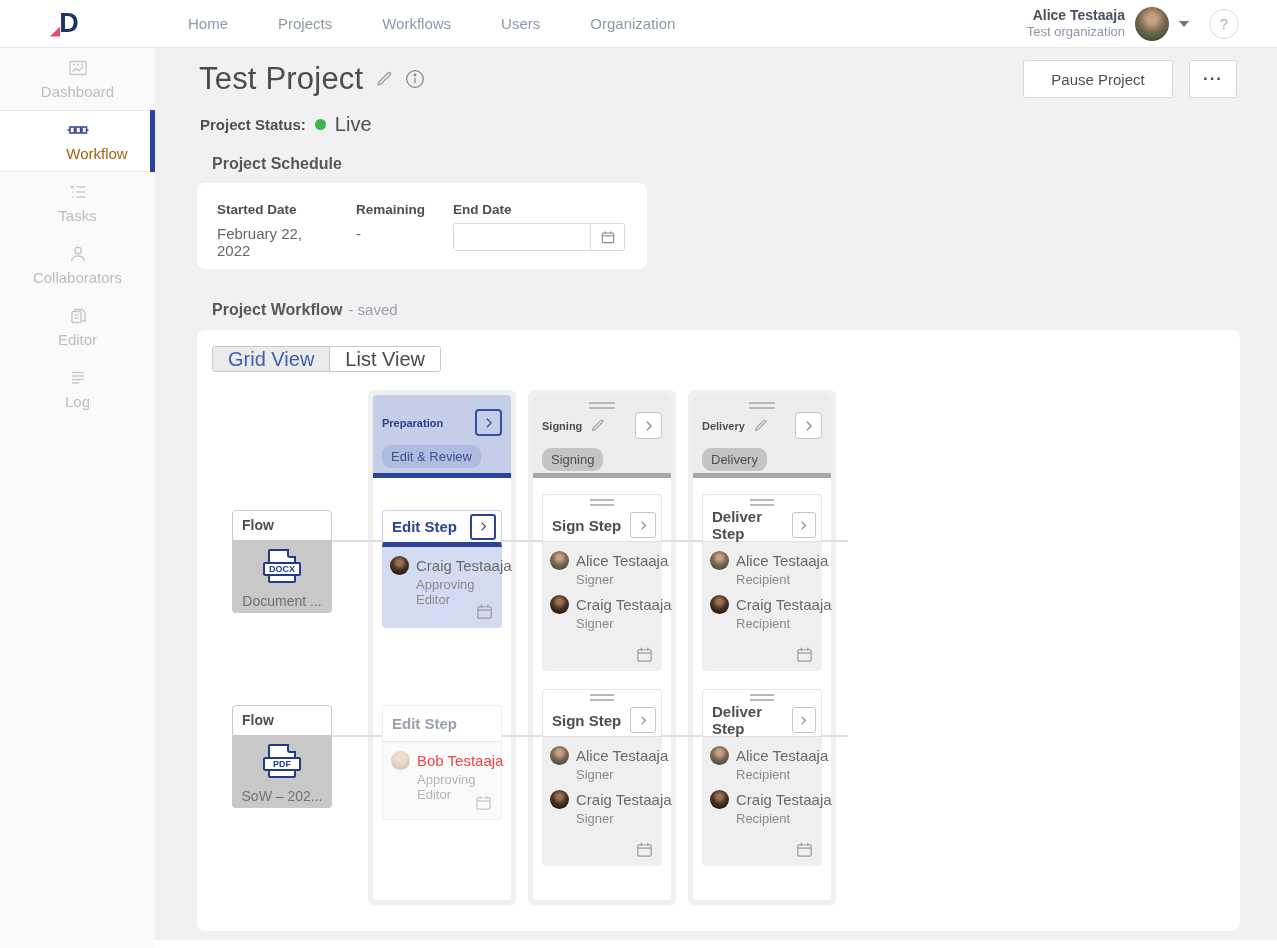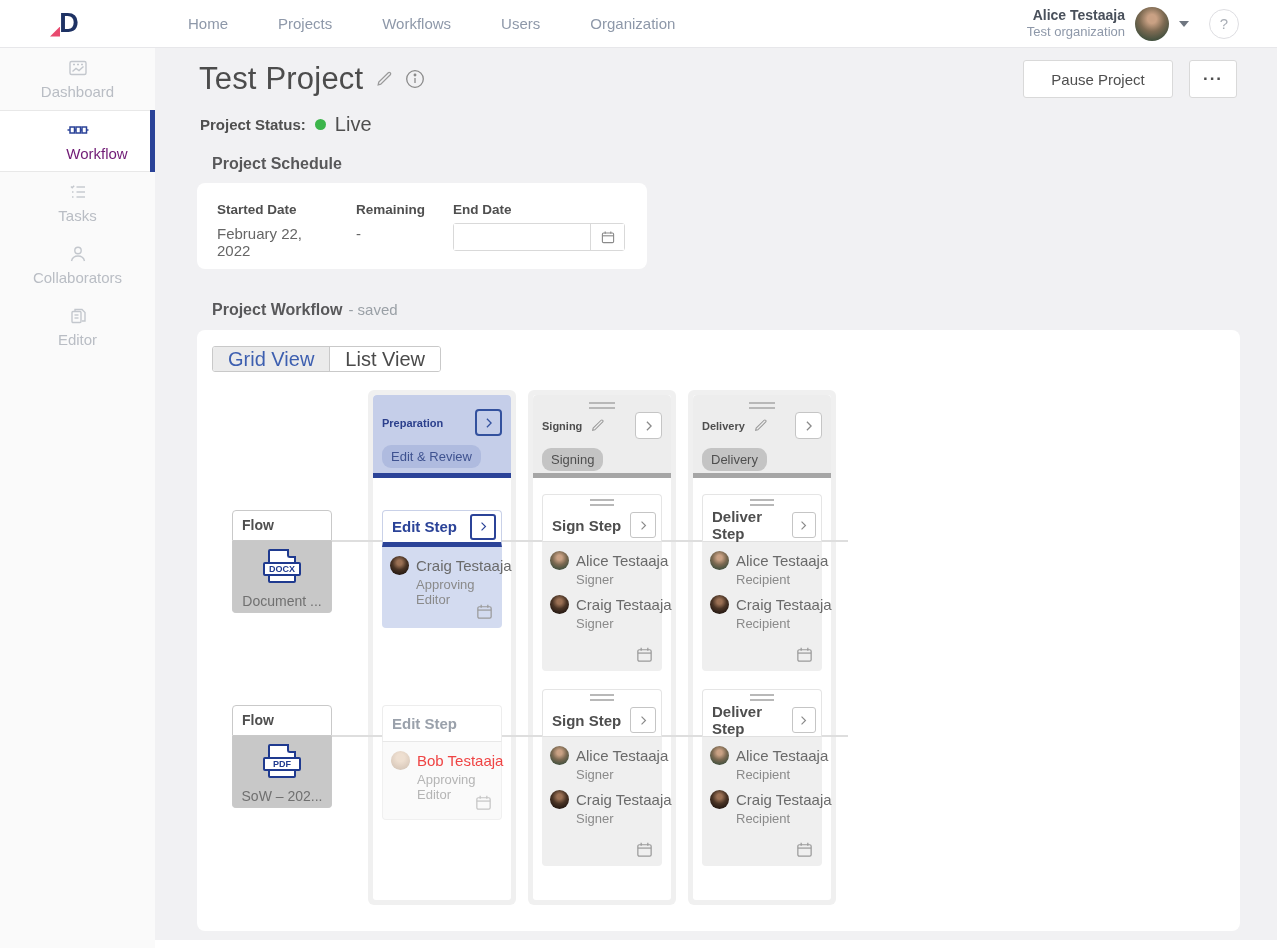--- a/index.html
+++ b/index.html
@@ -40,21 +40,21 @@
     width:30px; height:30px; border:1px solid #dedee2; border-radius:50%;
     display:flex; align-items:center; justify-content:center;
     color:#a9aeb6; font-size:15px; margin-left:10px; cursor:pointer;
   }
   
   .sidebar { position:absolute; top:48px; left:0; width:155px; height:900px; background:#fafafa; z-index:10; }
   .side-item { height:62px; display:flex; flex-direction:column; align-items:center; justify-content:center; gap:5px; cursor:pointer; position:relative; }
   .side-item .side-label { font-size:15px; color:#b9bdc4; }
   .side-item svg { stroke:#c3c7cd; }
   .side-item.active { background:#fff; border-top:1px solid #e8e8e8; border-bottom:1px solid #e8e8e8; }
-  .side-item.active .side-label { color:#701a75;margin-left:39px; }
+  .side-item.active .side-label { color:#a16207;margin-left:39px; }
   .side-item.active svg { stroke:#2b4398; }
   .side-item.active::after { content:""; position:absolute; right:0; top:-1px; bottom:-1px; width:5px; background:#2b4398; }
   
   .main { position:absolute; top:48px; left:155px; width:1122px; height:892px; background:#f1f1f3;text-decoration:underline; }
   .page-title-row { position:absolute; left:44px; top:13px; display:flex; align-items:center; gap:12px; }
   .page-title { font-size:31px; color:#4c4c4c; font-weight:400; letter-spacing:.2px; }
   .icon-btn { background:none; border:none; cursor:pointer; display:flex; align-items:center; color:#9a9a9a; }
   .header-actions { position:absolute; top:12px; right:40px; display:flex; gap:16px; }
   .btn { background:#fff; border:1px solid #d9d9d9; border-radius:3px; font-size:15px; color:#4f4f4f; cursor:pointer; font-family:inherit; }
   .btn-pause { width:150px; height:38px; }
@@ -210,20 +210,29 @@
   </div>
   <div class="side-item">
     <svg width="20" height="20" viewBox="0 0 20 20" fill="none" stroke-width="1.4">
       <path d="M7 5V3.5h7l3 3V15h-3"></path>
       <rect x="4" y="5.5" width="9" height="11" rx="1"></rect>
       <line x1="6.5" y1="9" x2="10.5" y2="9"></line>
         <line x1="6.5" y1="12" x2="10.5" y2="12"></line>
     </svg>
     <span class="side-label">Editor</span>
   </div>
+  <div class="side-item">
+    <svg width="20" height="20" viewBox="0 0 20 20" fill="none" stroke-width="1.4">
+      <line x1="4" y1="4.5" x2="16" y2="4.5"></line>
+        <line x1="4" y1="8" x2="16" y2="8"></line>
+      <line x1="4" y1="11.5" x2="16" y2="11.5"></line>
+        <line x1="4" y1="15" x2="11" y2="15"></line>
+    </svg>
+    <span class="side-label">Log</span>
+  </div>
 </div>
 
 <div class="main">
 
   <div class="page-title-row">
     <h1 class="page-title">Test Project</h1>
     <button class="icon-btn">
       <svg width="18" height="18" viewBox="0 0 20 20" fill="none" stroke="#9a9a9a" stroke-width="1.4">
         <path d="M3.5 16.5l.7-3L14.8 3a1.4 1.4 0 0 1 2 0l.2.2a1.4 1.4 0 0 1 0 2L6.4 15.8z"></path>
       </svg>

